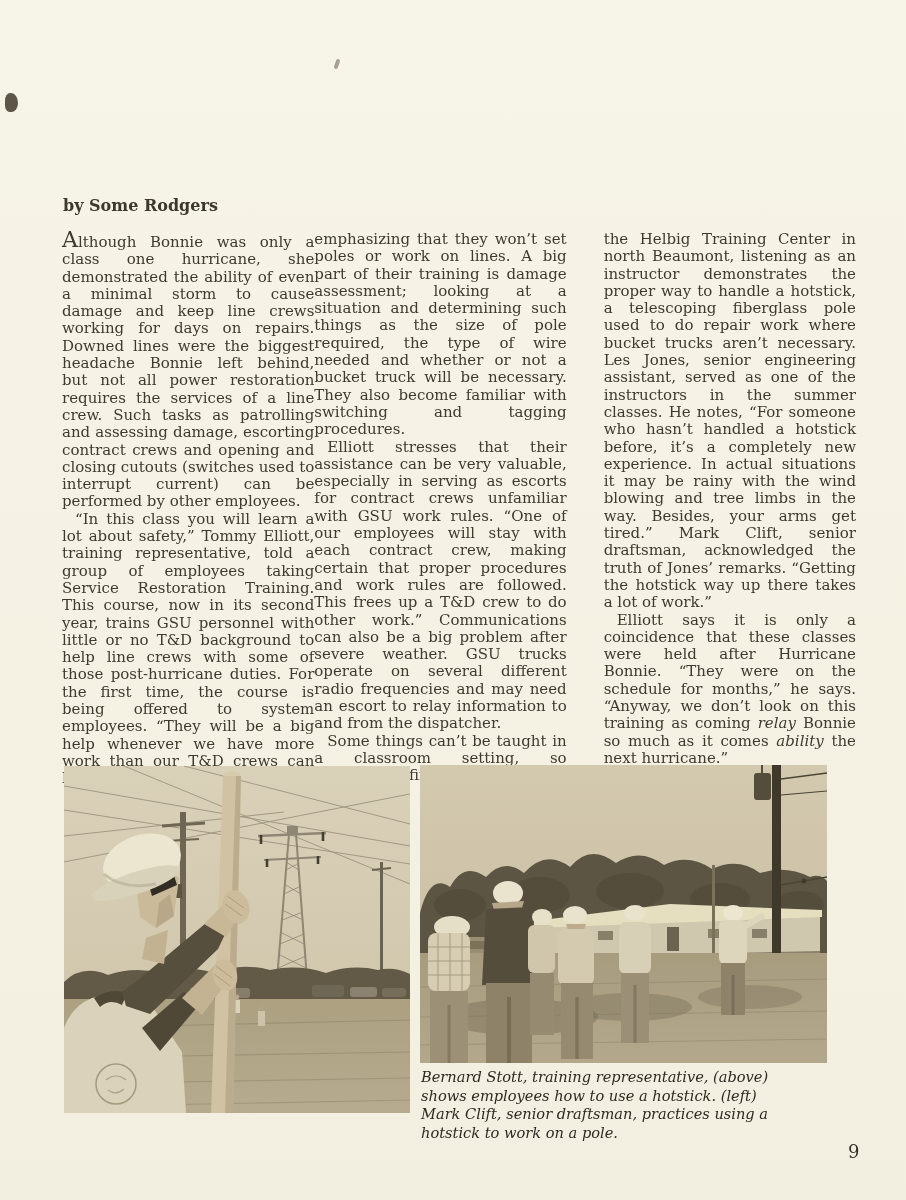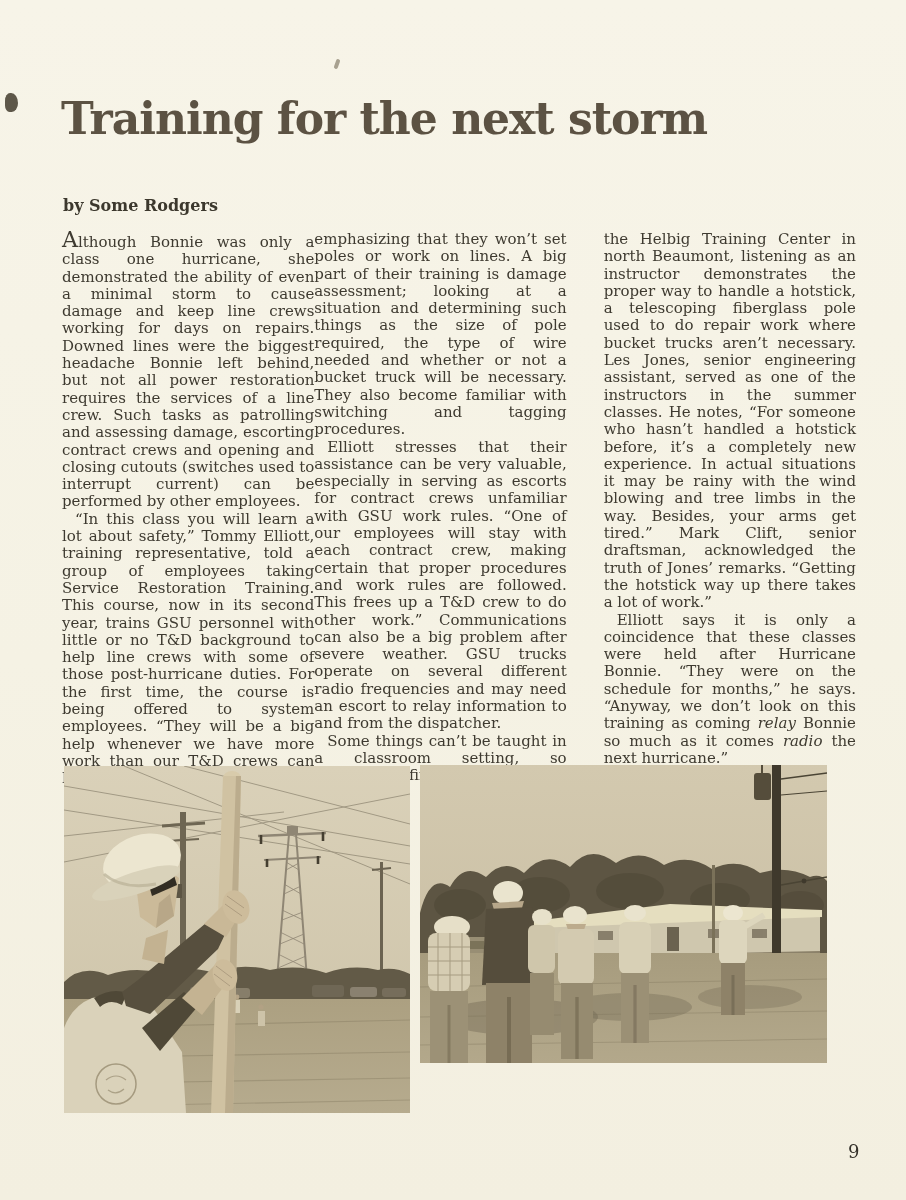--- a/index.html
+++ b/index.html
@@ -47,36 +47,35 @@
   }
 </style>
 </head>
 <body>
 
 <div class="page" style="background: linear-gradient(rgb(247, 244, 232) 0%, rgb(245, 242, 228) 55%, rgb(243, 239, 224) 100%);">
 
   <div class="ink-blot"></div>
   <div class="speck"></div>
 
-  <h1 class="title" style="color: rgb(92, 82, 67);">Training for the next storm</h1>
   <div class="byline">by Some Rodgers</div>
 
   <div class="columns">
     <div class="col" style="color: rgb(62, 58, 48);">
         <p class="dropcap">Although Bonnie was only a class one hurricane, she demonstrated the ability of even a minimal storm to cause damage and keep line crews working for days on repairs. Downed lines were the biggest headache Bonnie left behind, but not all power restoration requires the services of a line crew. Such tasks as patrolling and assessing damage, escorting contract crews and opening and closing cutouts (switches used to interrupt current) can be performed by other employees.</p>
         <p class="indent">“In this class you will learn a lot about safety,” Tommy Elliott, training representative, told a group of employees taking Service Restoration Training. This course, now in its second year, trains GSU personnel with little or no T&amp;D background to help line crews with some of those post-hurricane duties. For the first time, the course is being offered to system employees. “They will be a big help whenever we have more work than our T&amp;D crews can handle,” says Elliott,</p>
       </div>
     <div class="col" style="color: rgb(62, 58, 48);">
         <p>emphasizing that they won’t set poles or work on lines. A big part of their training is damage assessment; looking at a situation and determining such things as the size of pole required, the type of wire needed and whether or not a bucket truck will be necessary. They also become familiar with switching and tagging procedures.</p>
         <p class="indent">Elliott stresses that their assistance can be very valuable, especially in serving as escorts for contract crews unfamiliar with GSU work rules. “One of our employees will stay with each contract crew, making certain that proper procedures and work rules are followed. This frees up a T&amp;D crew to do other work.” Communications can also be a big problem after severe weather. GSU trucks operate on several different radio frequencies and may need an escort to relay information to and from the dispatcher.</p>
         <p class="indent">Some things can’t be taught in a classroom setting, so employees find themselves in the yard of</p>
       </div>
     <div class="col" style="color: rgb(62, 58, 48); margin-left: 37px;">
         <p>the Helbig Training Center in north Beaumont, listening as an instructor demonstrates the proper way to handle a hotstick, a telescoping fiberglass pole used to do repair work where bucket trucks aren’t necessary. Les Jones, senior engineering assistant, served as one of the instructors in the summer classes. He notes, “For someone who hasn’t handled a hotstick before, it’s a completely new experience. In actual situations it may be rainy with the wind blowing and tree limbs in the way. Besides, your arms get tired.” Mark Clift, senior draftsman, acknowledged the truth of Jones’ remarks. “Getting the hotstick way up there takes a lot of work.”</p>
-        <p class="indent">Elliott says it is only a coincidence that these classes were held after Hurricane Bonnie. “They were on the schedule for months,” he says. “Anyway, we don’t look on this training as coming <em>relay</em> Bonnie so much as it comes <em>radio</em> the next hurricane.”</p>
+        <p class="indent">Elliott says it is only a coincidence that these classes were held after Hurricane Bonnie. “They were on the schedule for months,” he says. “Anyway, we don’t look on this training as coming <em>relay</em> Bonnie so much as it comes <em>ability</em> the next hurricane.”</p>
       </div>
   </div>
 
   <svg class="photo" style="left:64px;top:766px" width="346" height="347" viewBox="0 0 346 347">
     <defs>
       <linearGradient id="skyL" x1="0" y1="0" x2="0" y2="1">
         <stop offset="0" stop-color="#dad1b9"></stop>
           <stop offset="1" stop-color="#ccc2a7"></stop>
       </linearGradient>
       <linearGradient id="grassL" x1="0" y1="0" x2="0" y2="1">
@@ -269,15 +268,16 @@
     </g>
     <g>
       <ellipse cx="313" cy="148" rx="10" ry="8" fill="#ece6d0"></ellipse>
       <rect x="299" y="155" width="28" height="44" rx="6" fill="#ddd6bd"></rect>
       <line x1="324" y1="162" x2="344" y2="150" stroke="#ddd6bd" stroke-width="6"></line>
       <rect x="301" y="198" width="24" height="52" fill="#8e8268"></rect>
       <line x1="313" y1="210" x2="313" y2="250" stroke="#796f58" stroke-width="3"></line>
     </g>
   </svg>
 
+  <div class="caption">Bernard Stott, training representative, (above) shows employees how to use a hotstick. (left) Mark Clift, senior draftsman, practices using a hotstick to work on a pole.</div>
   <div class="pagenum">9</div>
 
 </div>
 
 </body></html>

